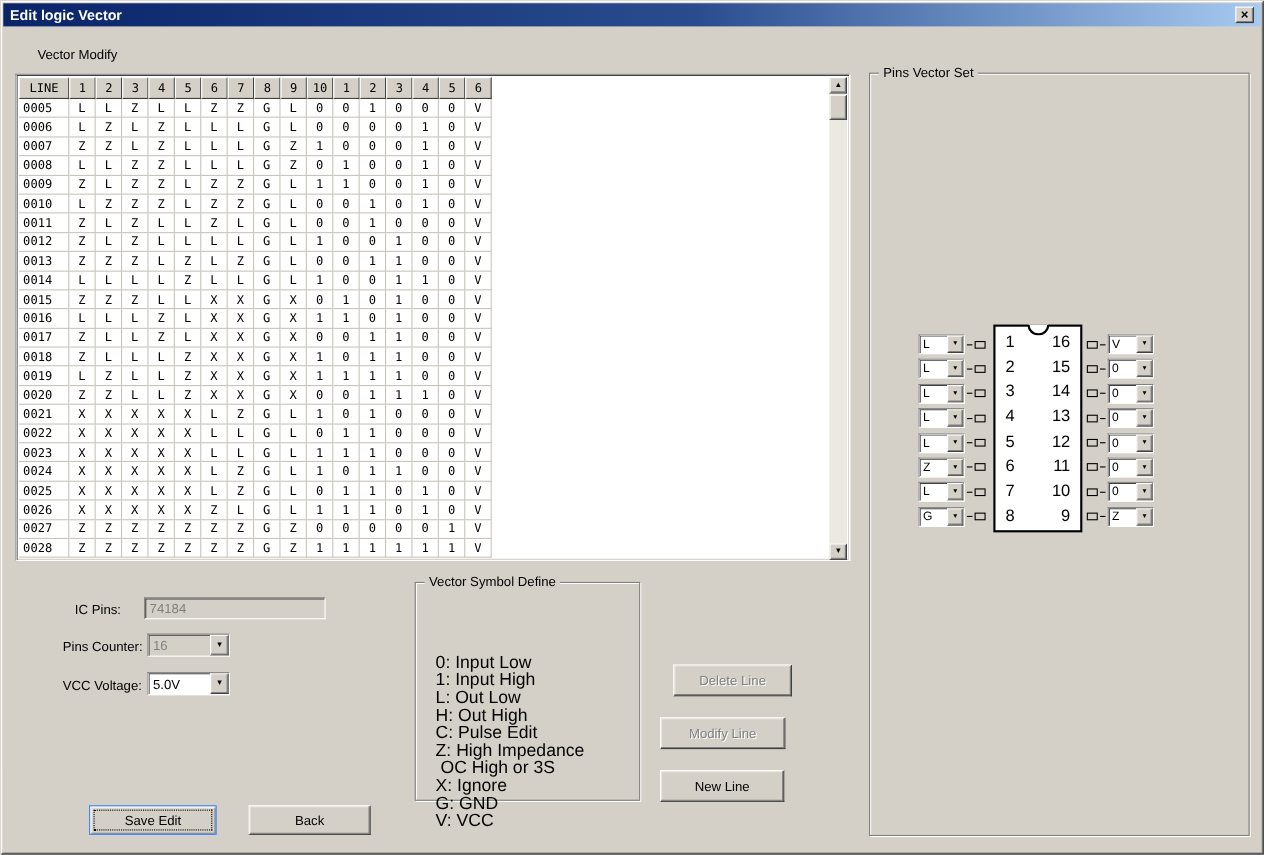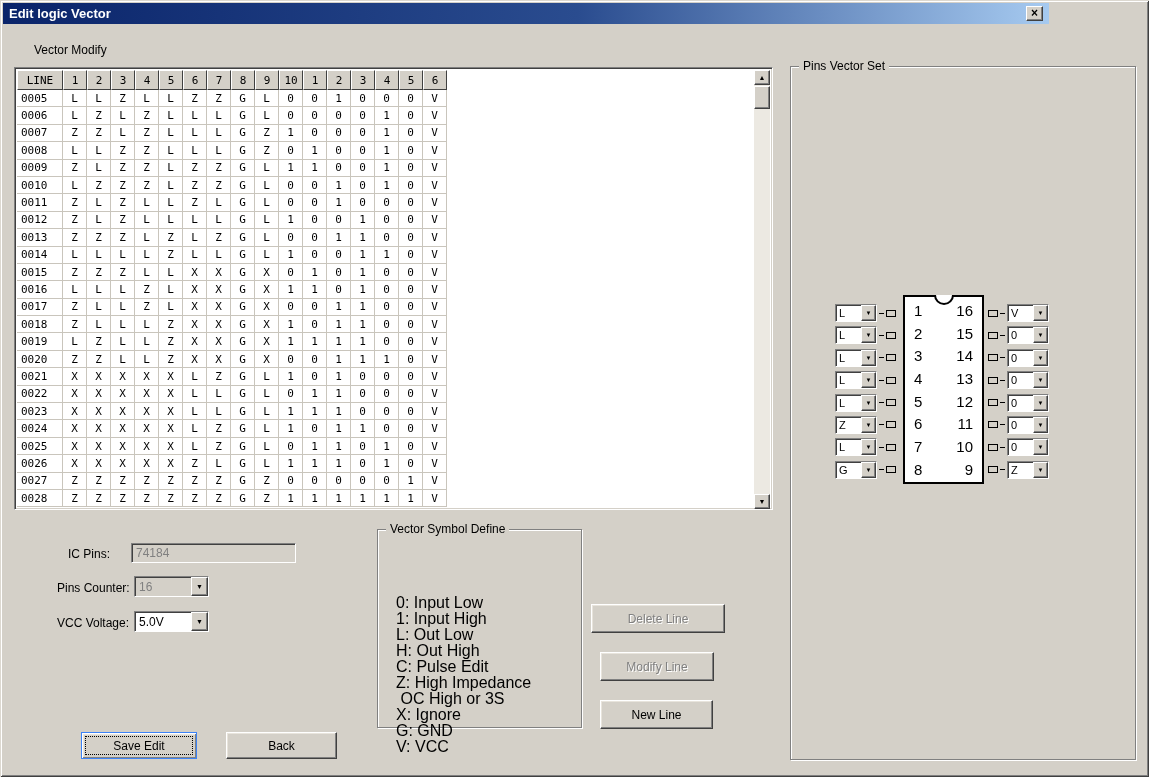--- a/index.html
+++ b/index.html
@@ -10,21 +10,21 @@
     font-family: "Liberation Sans", sans-serif;
     color: #000;
     overflow: hidden;
   }
   .window-frame {
     position:absolute; inset:0;
     box-shadow: inset 1px 1px 0 #dcd8d0, inset -1px -1px 0 #404040,
                 inset 2px 2px 0 #ffffff, inset -2px -2px 0 #808080;
   }
   .titlebar {
-    position:absolute; left:3px; top:3px; width:1046px; height:21px;
+    position:absolute; left:3px; top:3px; width:1143px; height:21px;
     background: linear-gradient(90deg, #0a246a 0%, #2a4c8f 55%, #a6caf0 100%);
     color:#fff; font-size:13px; font-weight:bold;
     display:flex; align-items:center; padding:0 6px;
   }
   .close-btn {
     margin-left:auto; width:17px; height:15px; background:#d4d0c8;
     border:1px solid; border-color:#fff #404040 #404040 #fff;
     box-shadow: inset -1px -1px 0 #808080;
     color:#000; font-size:12px; line-height:13px; text-align:center; font-weight:bold;
     cursor:default;
@@ -146,21 +146,21 @@
     box-shadow: inset -1px -1px 0 #808080, inset 1px 1px 0 #e8e4dc;
     font-size:12px; display:flex; align-items:center; justify-content:center;
     cursor:default;
   }
   .win-btn.disabled { color:#808080; text-shadow:1px 1px 0 #fff; }
   .win-btn.default {
     border:1px solid #3b82f6;
     box-shadow: inset 1px 1px 0 #fff, inset -1px -1px 0 #808080, inset 2px 2px 0 #e8e4dc;
     outline:1px dotted #000; outline-offset:-5px;
   }
-  #btn-delete { left:591px; top:604px; width:134px; height:29px; }
+  #btn-delete { left:612px; top:604px; width:108px; height:29px; }
   #btn-modify { left:600px; top:652px; width:114px; height:29px; }
   #btn-new    { left:600px; top:700px; width:113px; height:29px; }
   #btn-save   { left:81px;  top:732px; width:116px; height:27px; }
   #btn-back   { left:226px; top:732px; width:111px; height:27px; }
 </style>
 </head>
 <body>
 
 <div class="window-frame"></div>
 

